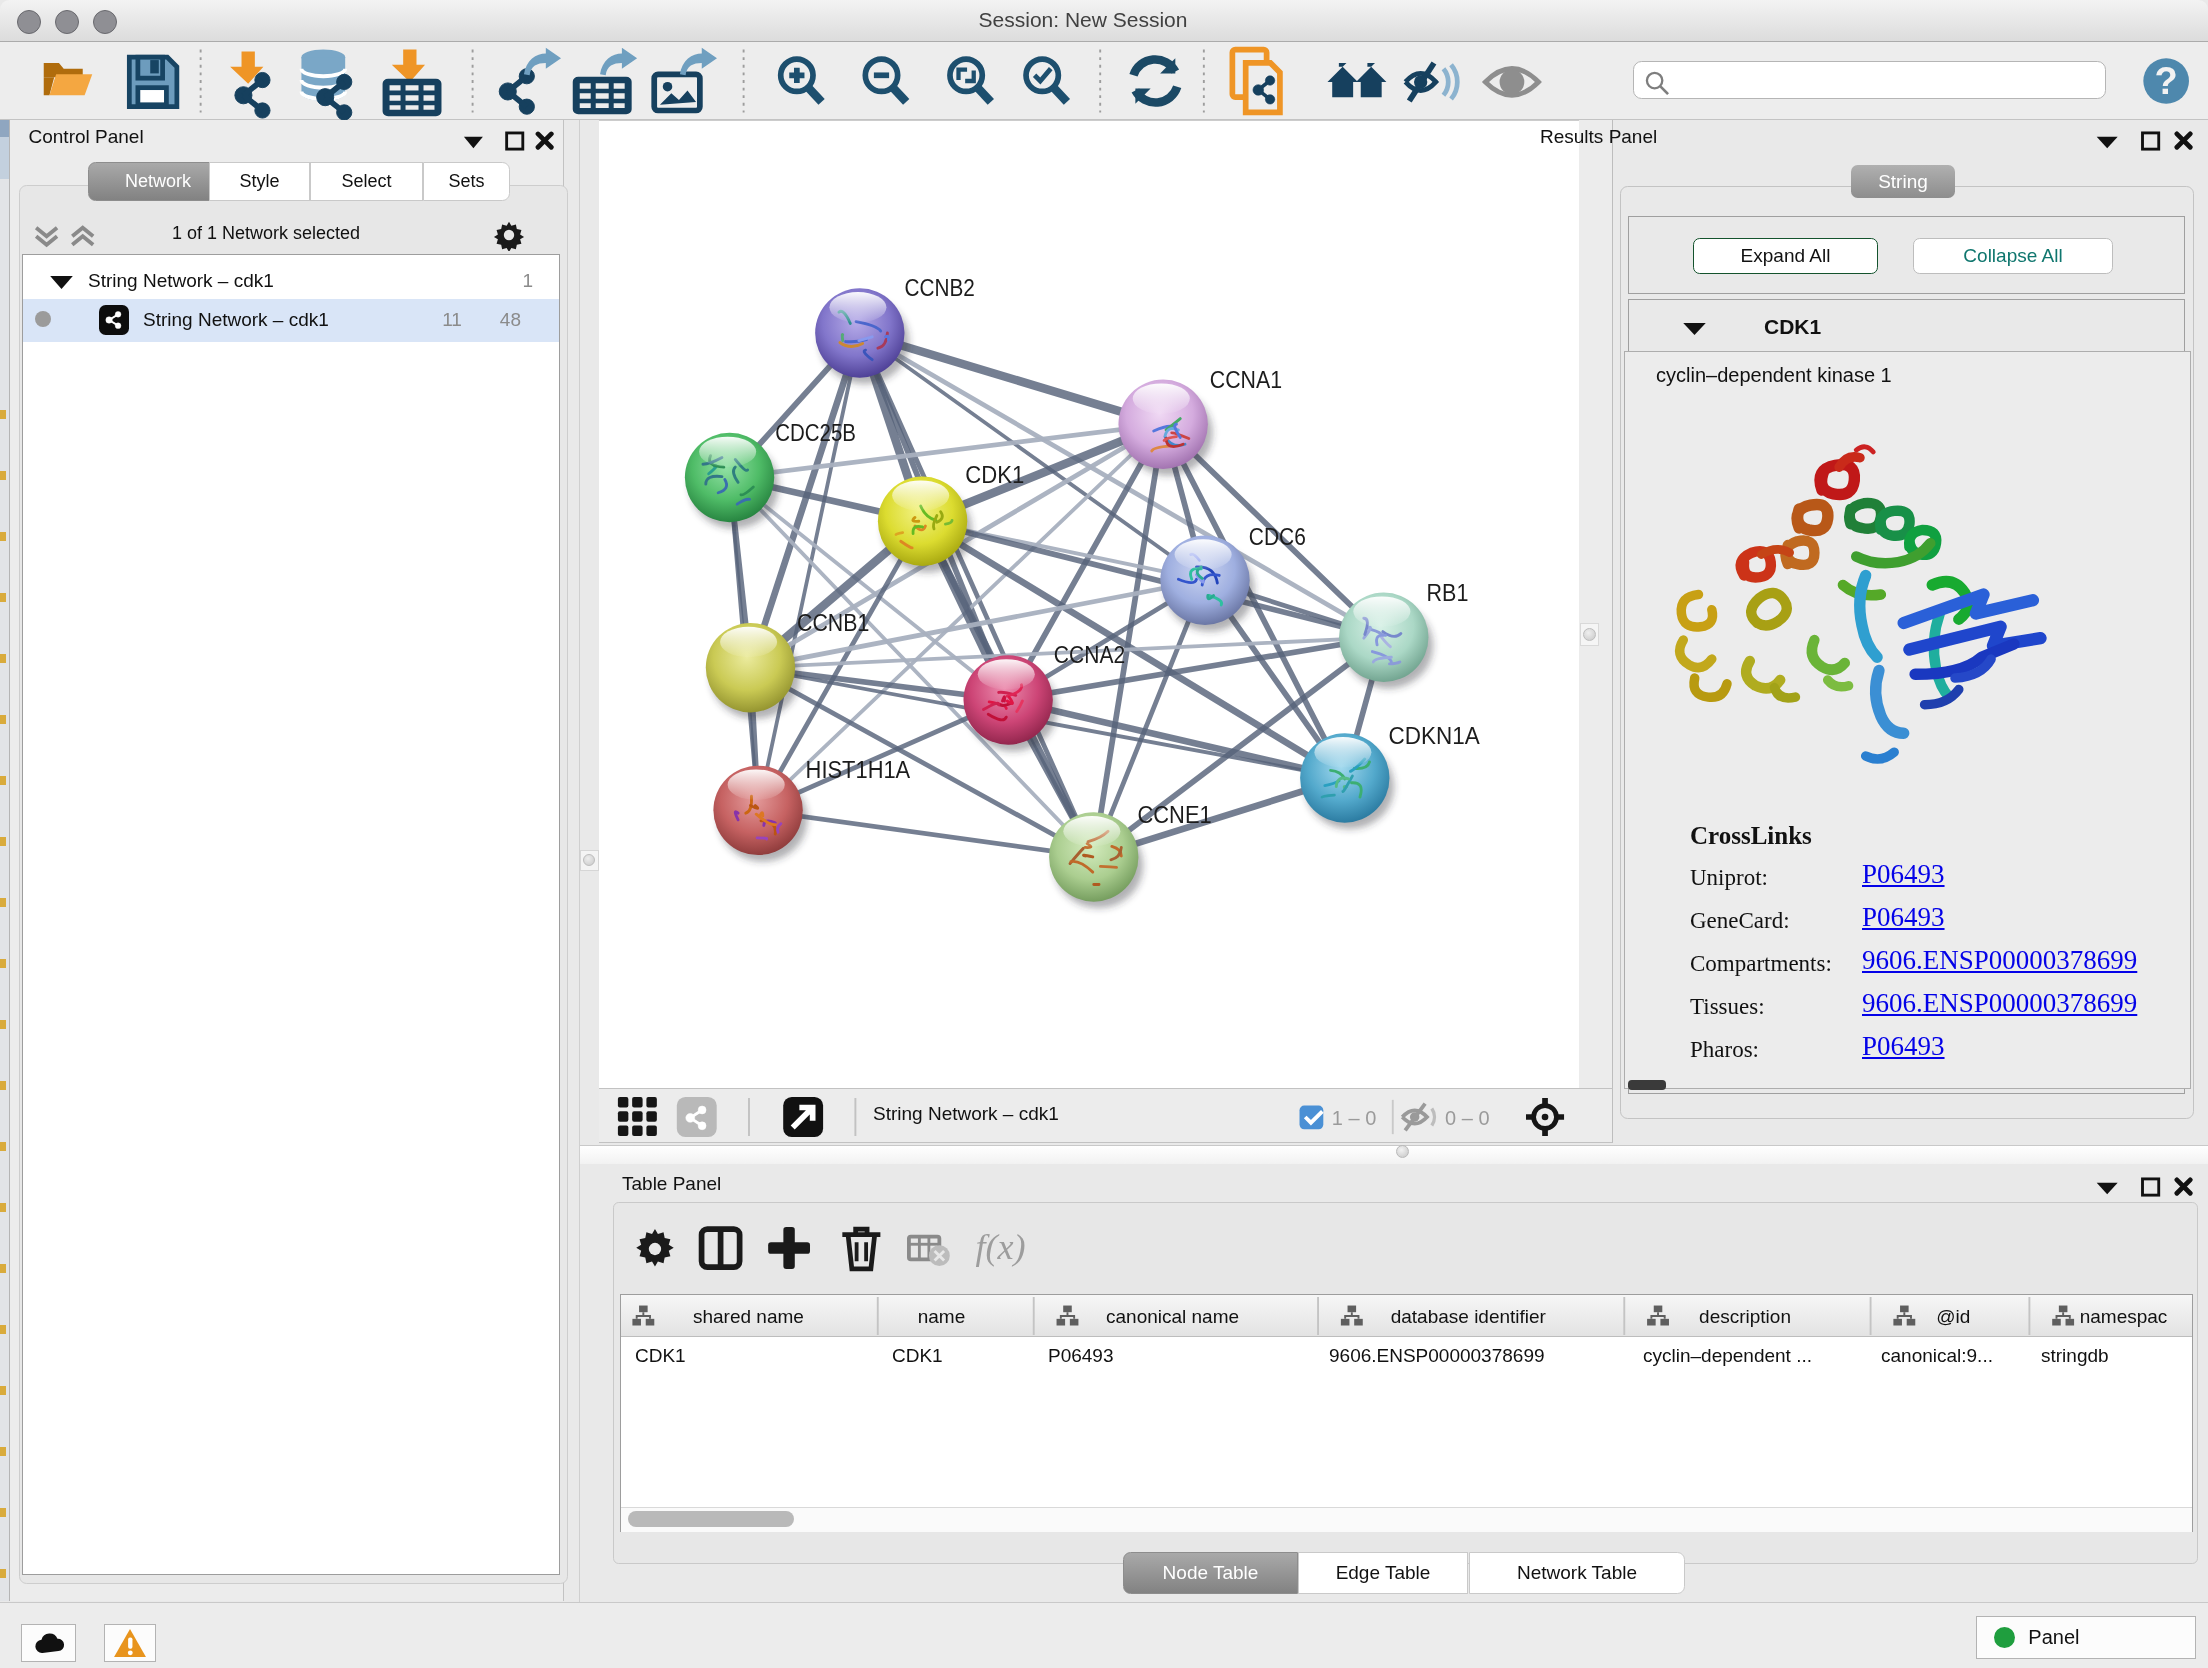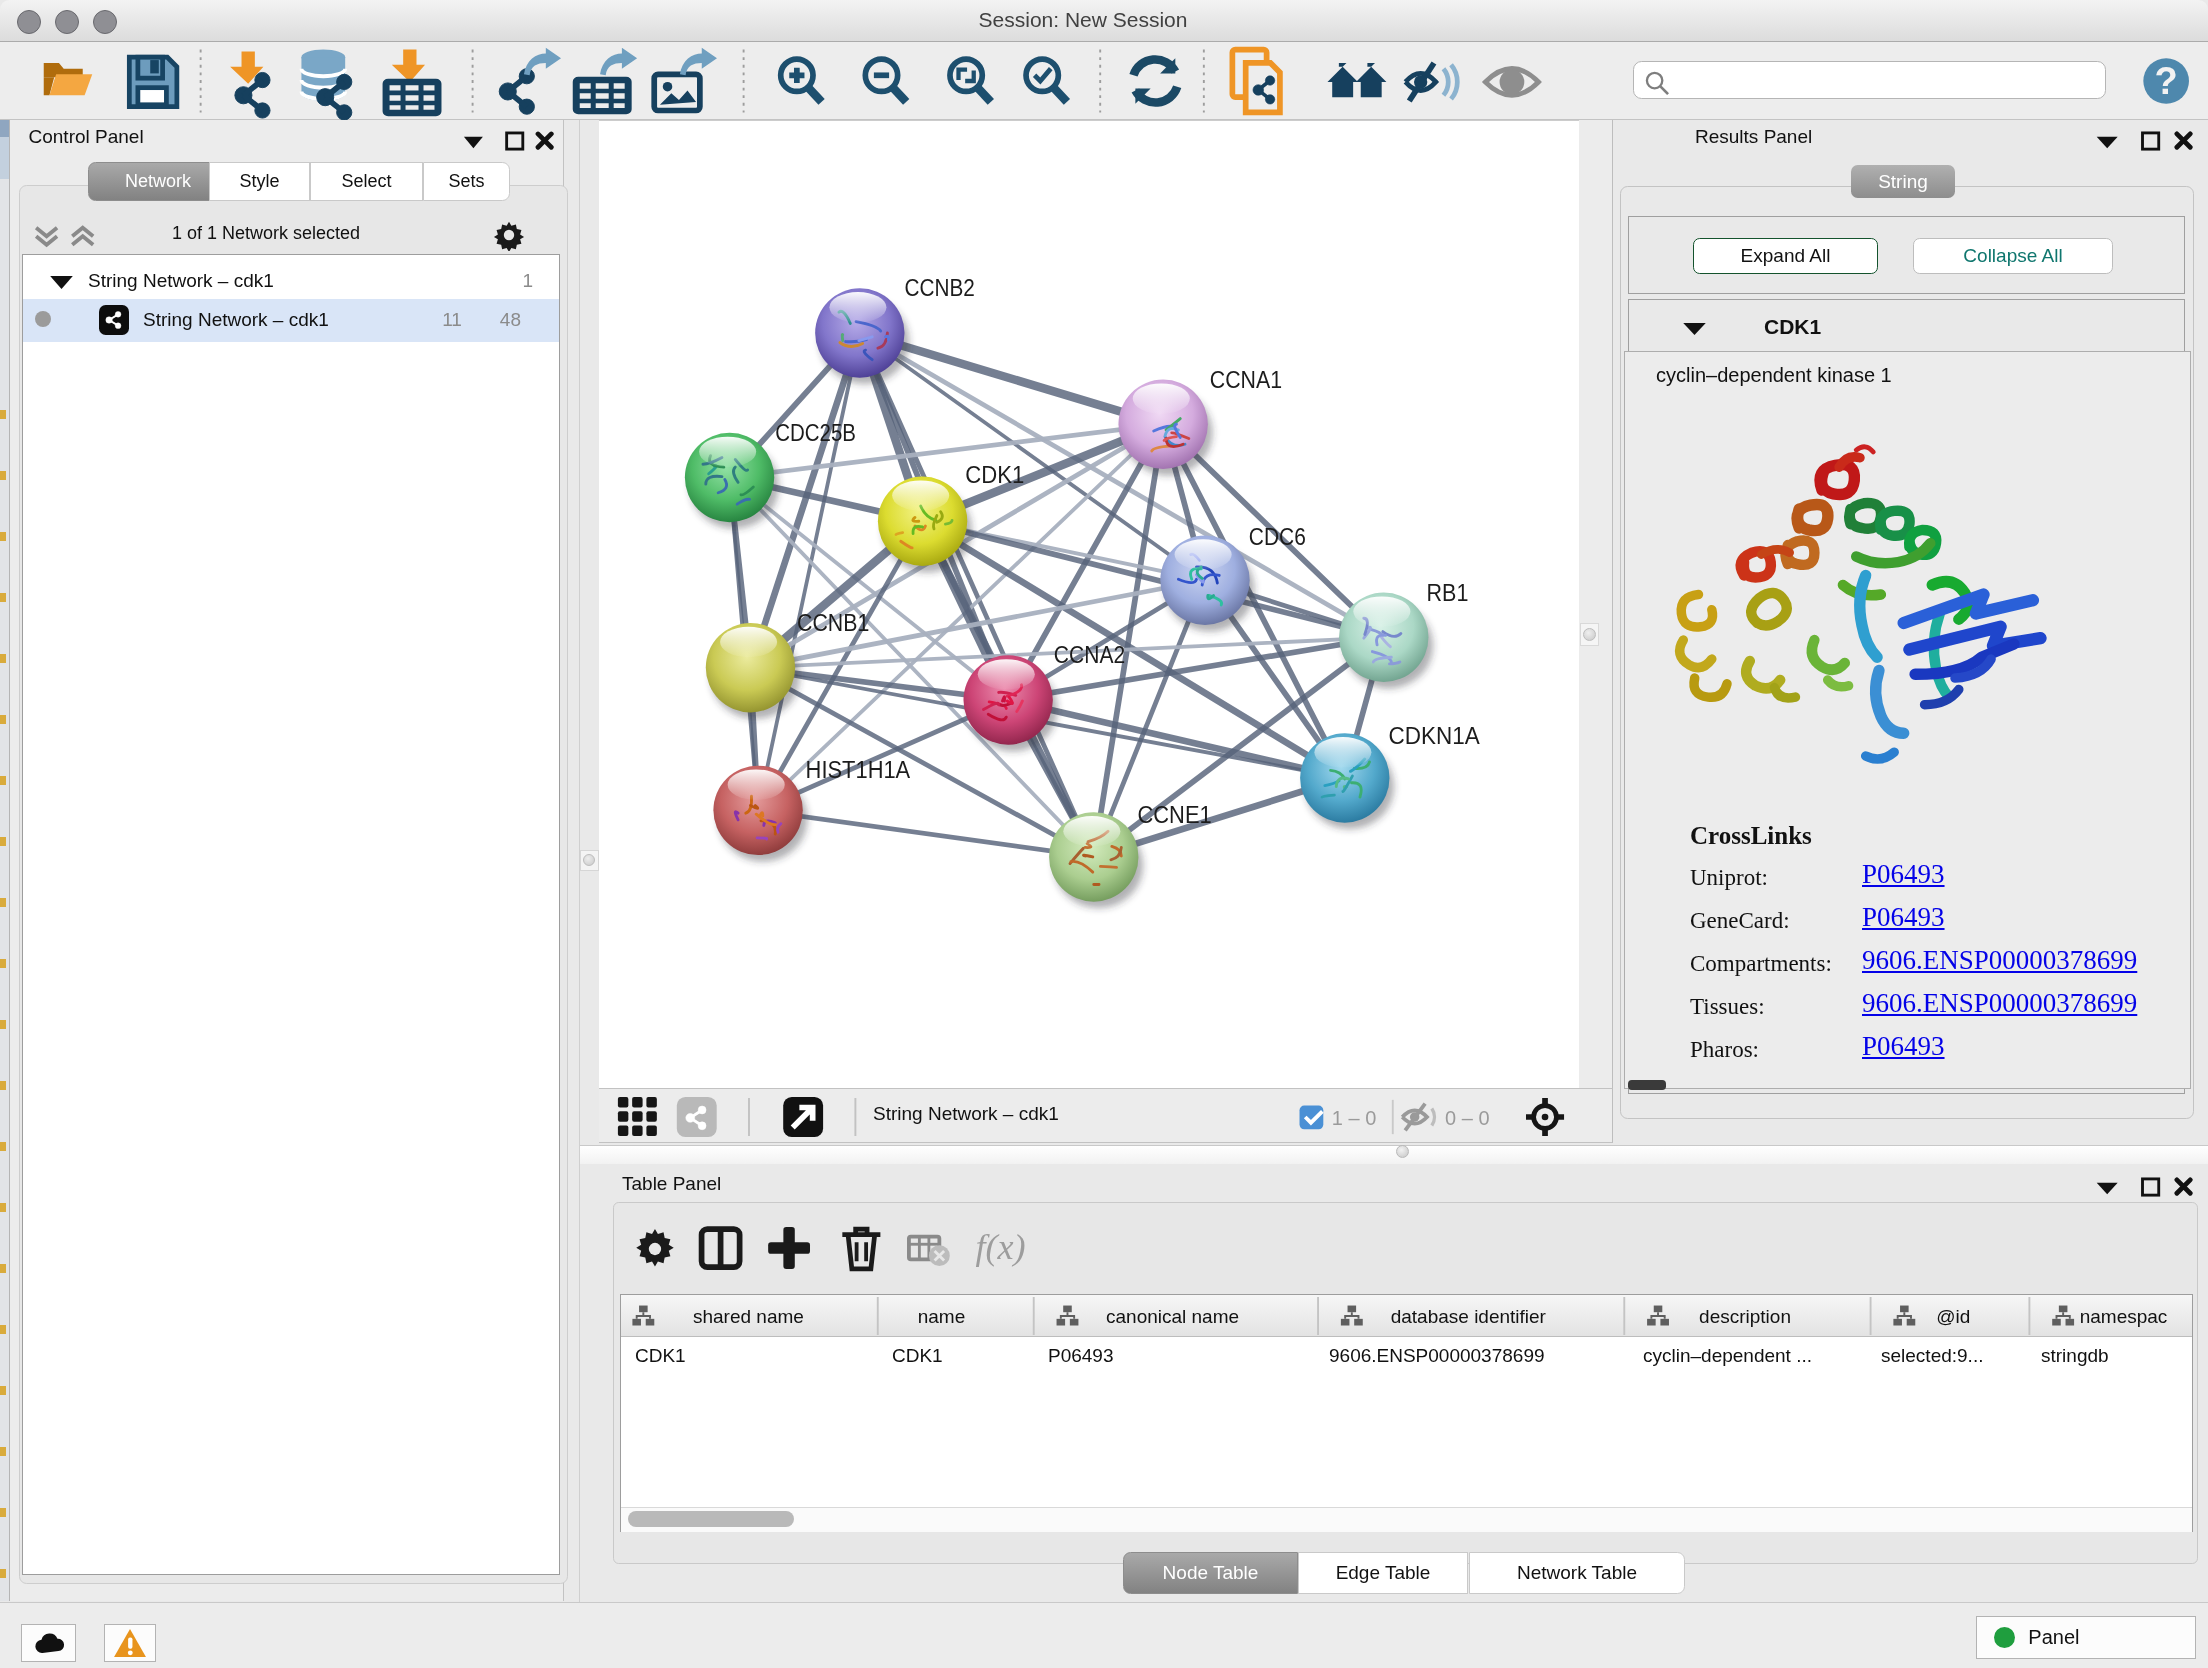--- a/index.html
+++ b/index.html
@@ -602,21 +602,21 @@
 </svg>
 
 <div class="abs" style="left:1579px;top:120px;width:34px;height:968px;background:#ececec;border-right:1px solid #bdbdbd;"></div>
 <div class="abs" style="left:1580px;top:623px;width:19px;height:23px;background:#f5f5f5;border:1px solid #d9d9d9;"></div>
 <div class="abs" style="left:1583px;top:628px;width:13.3px;height:13.3px;border-radius:50%;background:radial-gradient(circle at 40% 35%,#efefef,#c7c7c7);border:1px solid #bcbcbc;"></div>
 
 <div class="abs" style="left:580px;top:1145px;width:1628px;height:19px;background:linear-gradient(#ffffff,#f2f2f2);border-top:1px solid #c9c9c9;"></div>
 <div class="abs" style="left:1396px;top:1145px;width:13.3px;height:13.3px;border-radius:50%;background:radial-gradient(circle at 40% 35%,#f2f2f2,#c5c5c5);border:1px solid #b9b9b9;"></div>
 
 <div class="abs" style="left:1614px;top:120px;width:594px;height:1023px;background:#e9e9e9;"></div>
-<div class="abs ptitle" style="left:1695px;top:126px;">Results Panel</div>
+<div class="abs ptitle" style="left:1540px;top:126px;">Results Panel</div>
 <svg class="abs" style="left:2089px;top:131px;" width="107" height="21" viewBox="0 0 112 22">
   <path d="M8 6 l22 0 -11 12 z" fill="#111"></path>
   <rect x="56" y="2" width="17" height="17" fill="none" stroke="#111" stroke-width="3"></rect>
   <path d="M92 3 l14 14 M106 3 l-14 14" stroke="#111" stroke-width="5" stroke-linecap="round"></path>
 </svg>
 
 <div class="abs" style="left:1620px;top:186px;width:574px;height:933px;background:#e9e9e9;border:1px solid #c3c3c3;border-radius:7.6px;"></div>
 <div class="abs" style="left:1851px;top:165px;width:104px;height:33px;background:linear-gradient(#b0b0b0,#8d8d8d);border-radius:6.7px;color:#fff;font-size:19px;display:flex;align-items:center;justify-content:center;">String</div>
 
 <div class="abs" style="left:1628px;top:216px;width:557px;height:78px;background:#e9e9e9;border:1px solid #9f9f9f;"></div>
@@ -757,21 +757,21 @@
     <text x="1182" y="29">description</text>
     <text x="1401" y="29">@id</text>
     <text x="1580" y="29">namespac</text>
   </g>
 </svg>
 <div class="abs" style="left:635px;top:1345px;font-size:19px;color:#111;">CDK1</div>
 <div class="abs" style="left:892px;top:1345px;font-size:19px;color:#111;">CDK1</div>
 <div class="abs" style="left:1048px;top:1345px;font-size:19px;color:#111;">P06493</div>
 <div class="abs" style="left:1329px;top:1345px;font-size:19px;color:#111;">9606.ENSP00000378699</div>
 <div class="abs" style="left:1643px;top:1345px;font-size:19px;color:#111;">cyclin–dependent ...</div>
-<div class="abs" style="left:1881px;top:1345px;font-size:19px;color:#111;">selected:9...</div>
+<div class="abs" style="left:1881px;top:1345px;font-size:19px;color:#111;">canonical:9...</div>
 <div class="abs" style="left:2041px;top:1345px;font-size:19px;color:#111;">stringdb</div>
 
 <div class="abs" style="left:621px;top:1507px;width:1571px;height:25px;background:#fafafa;border-top:1px solid #d9d9d9;"></div>
 <div class="abs" style="left:628px;top:1511px;width:166px;height:16px;background:#b9b9b9;border-radius:8.6px;"></div>
 
 <div class="abs tabbtn tabactive" style="left:1123px;top:1552px;width:175px;height:42px;border-radius:7.6px 0 0 7.6px;font-size:19px;">Node Table</div>
 <div class="abs tabbtn" style="left:1298px;top:1552px;width:170px;height:42px;font-size:19px;">Edge Table</div>
 <div class="abs tabbtn" style="left:1469px;top:1552px;width:216px;height:42px;border-radius:0 7.6px 7.6px 0;font-size:19px;">Network Table</div>
 
 <div class="abs" style="left:0;top:1602px;width:2208px;height:67px;background:#ececec;border-top:1px solid #c9c9c9;"></div>

